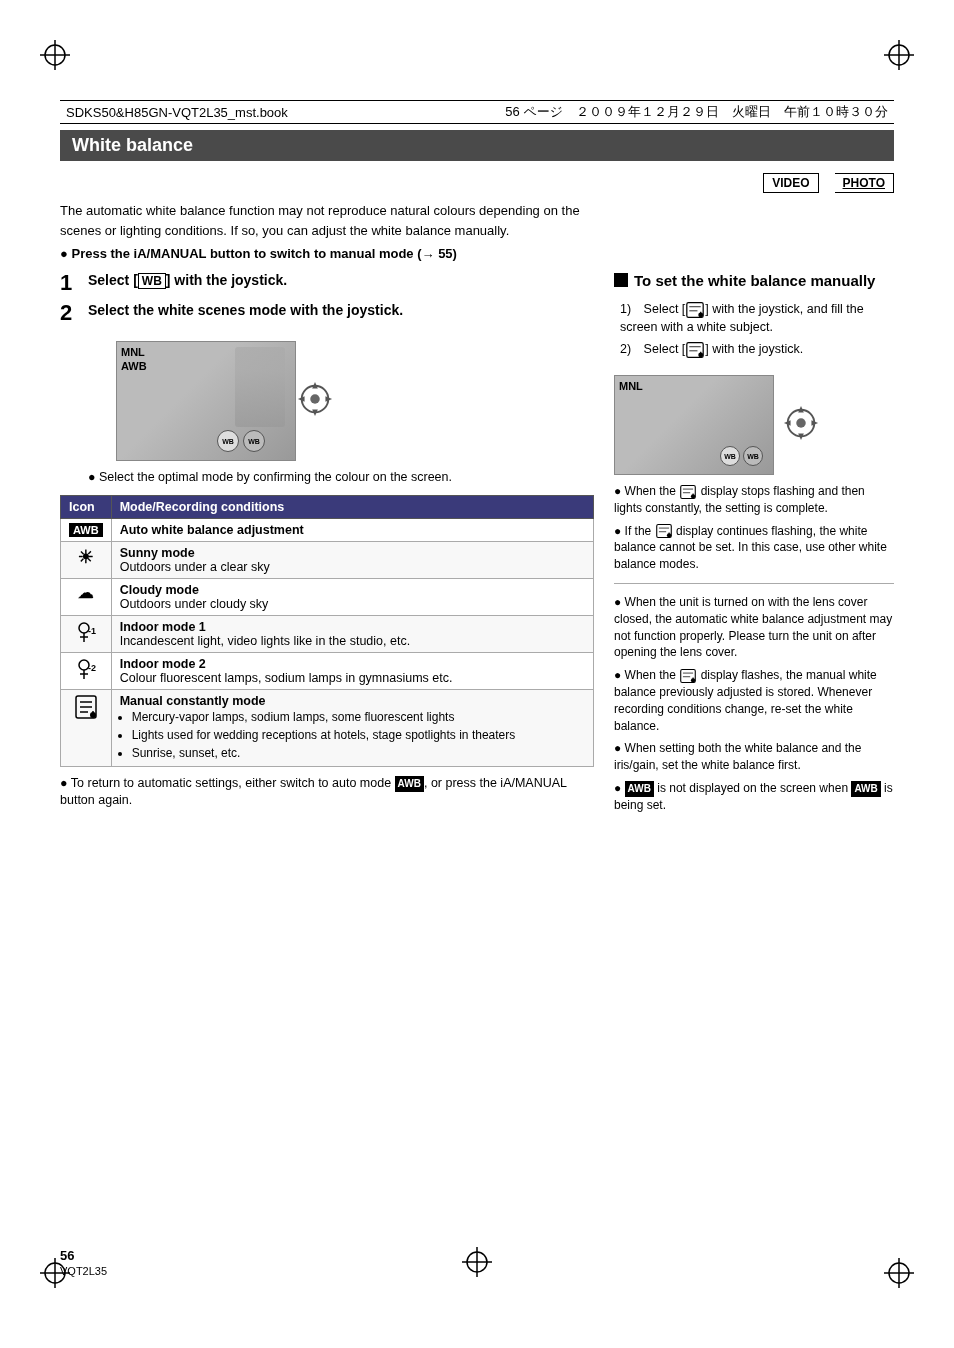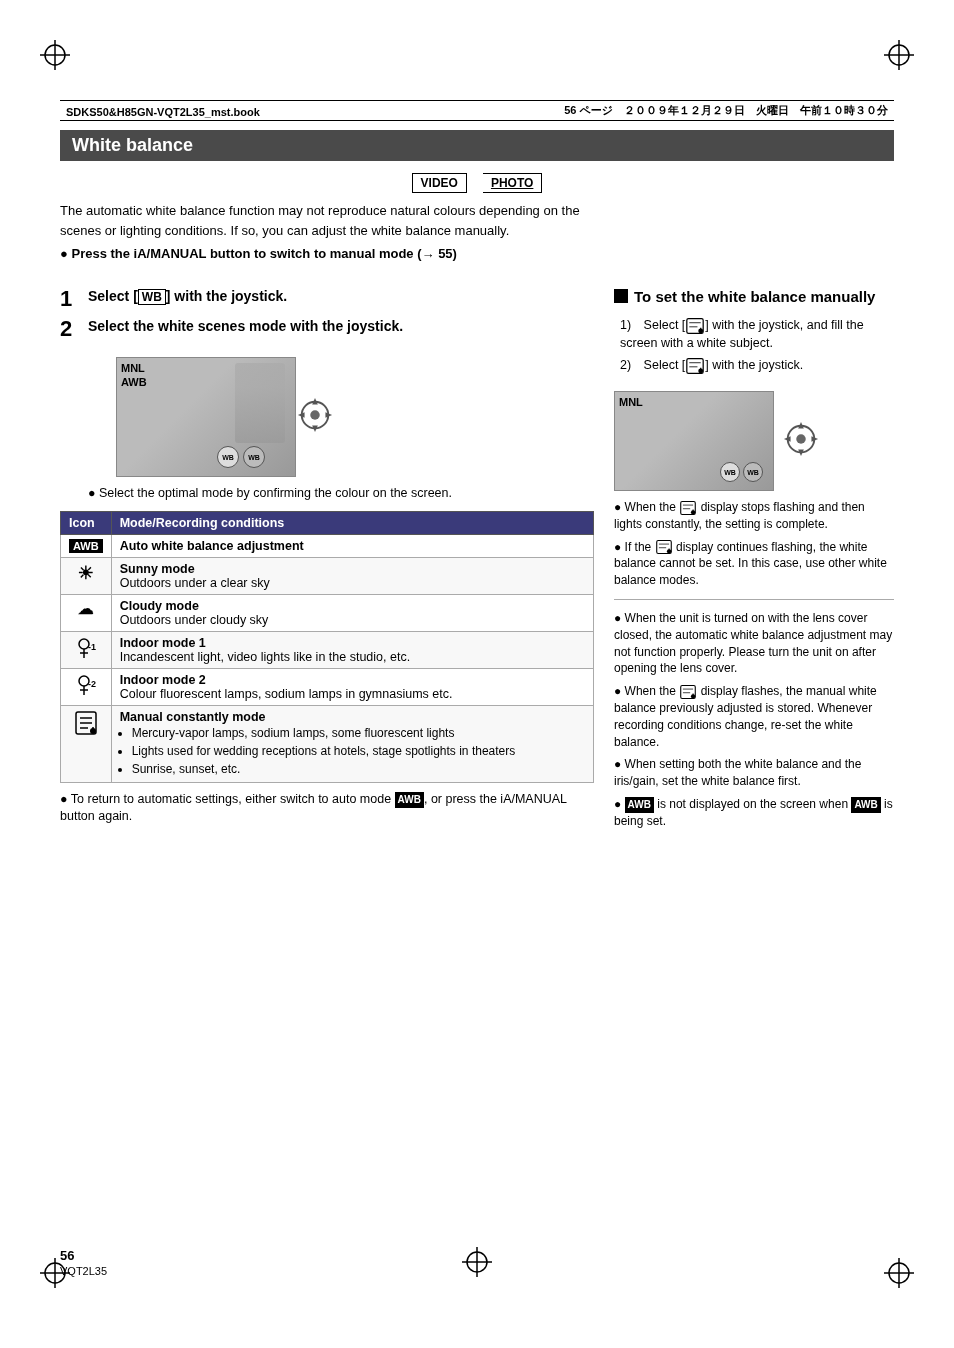--- a/index.html
+++ b/index.html
@@ -39,25 +39,24 @@
 
     
     .header-bar {
       position: absolute;
       top: 100px;
       left: 60px;
       right: 60px;
       border-top: 1.5px solid #000;
       border-bottom: 1.5px solid #000;
       padding: 2px 6px;
-      font-size: 11px;
-      display: flex;
-      align-items: flex-end;
+      font-size: 13px;
+      display: flex;
+      align-items: center;
       justify-content: space-between;
-      font-weight: bold;
     }
 
     
     .main-content {
       position: absolute;
       top: 130px;
       left: 60px;
       right: 60px;
       bottom: 100px;
     }
@@ -68,21 +67,21 @@
       color: #fff;
       font-size: 18px;
       font-weight: bold;
       padding: 5px 12px;
       margin-bottom: 12px;
     }
 
     
     .mode-badges {
       display: flex;
-      justify-content: center;
+      justify-content: flex-end;
       gap: 16px;
       margin-bottom: 8px;
     }
     .mode-badge {
       border: 1.5px solid #000;
       padding: 2px 8px;
       font-size: 12px;
       font-weight: bold;
     }
     .mode-badge + .mode-badge {
@@ -93,21 +92,21 @@
     
     .intro-text {
       font-size: 13px;
       line-height: 1.5;
       margin-bottom: 6px;
     }
 
     .manual-note {
       font-size: 13px;
       font-weight: bold;
-      margin-bottom: 26px;
+      margin-bottom: 10px;
     }
 
     
     .two-col {
       display: flex;
       gap: 20px;
     }
 
     .left-col {
       flex: 1;

